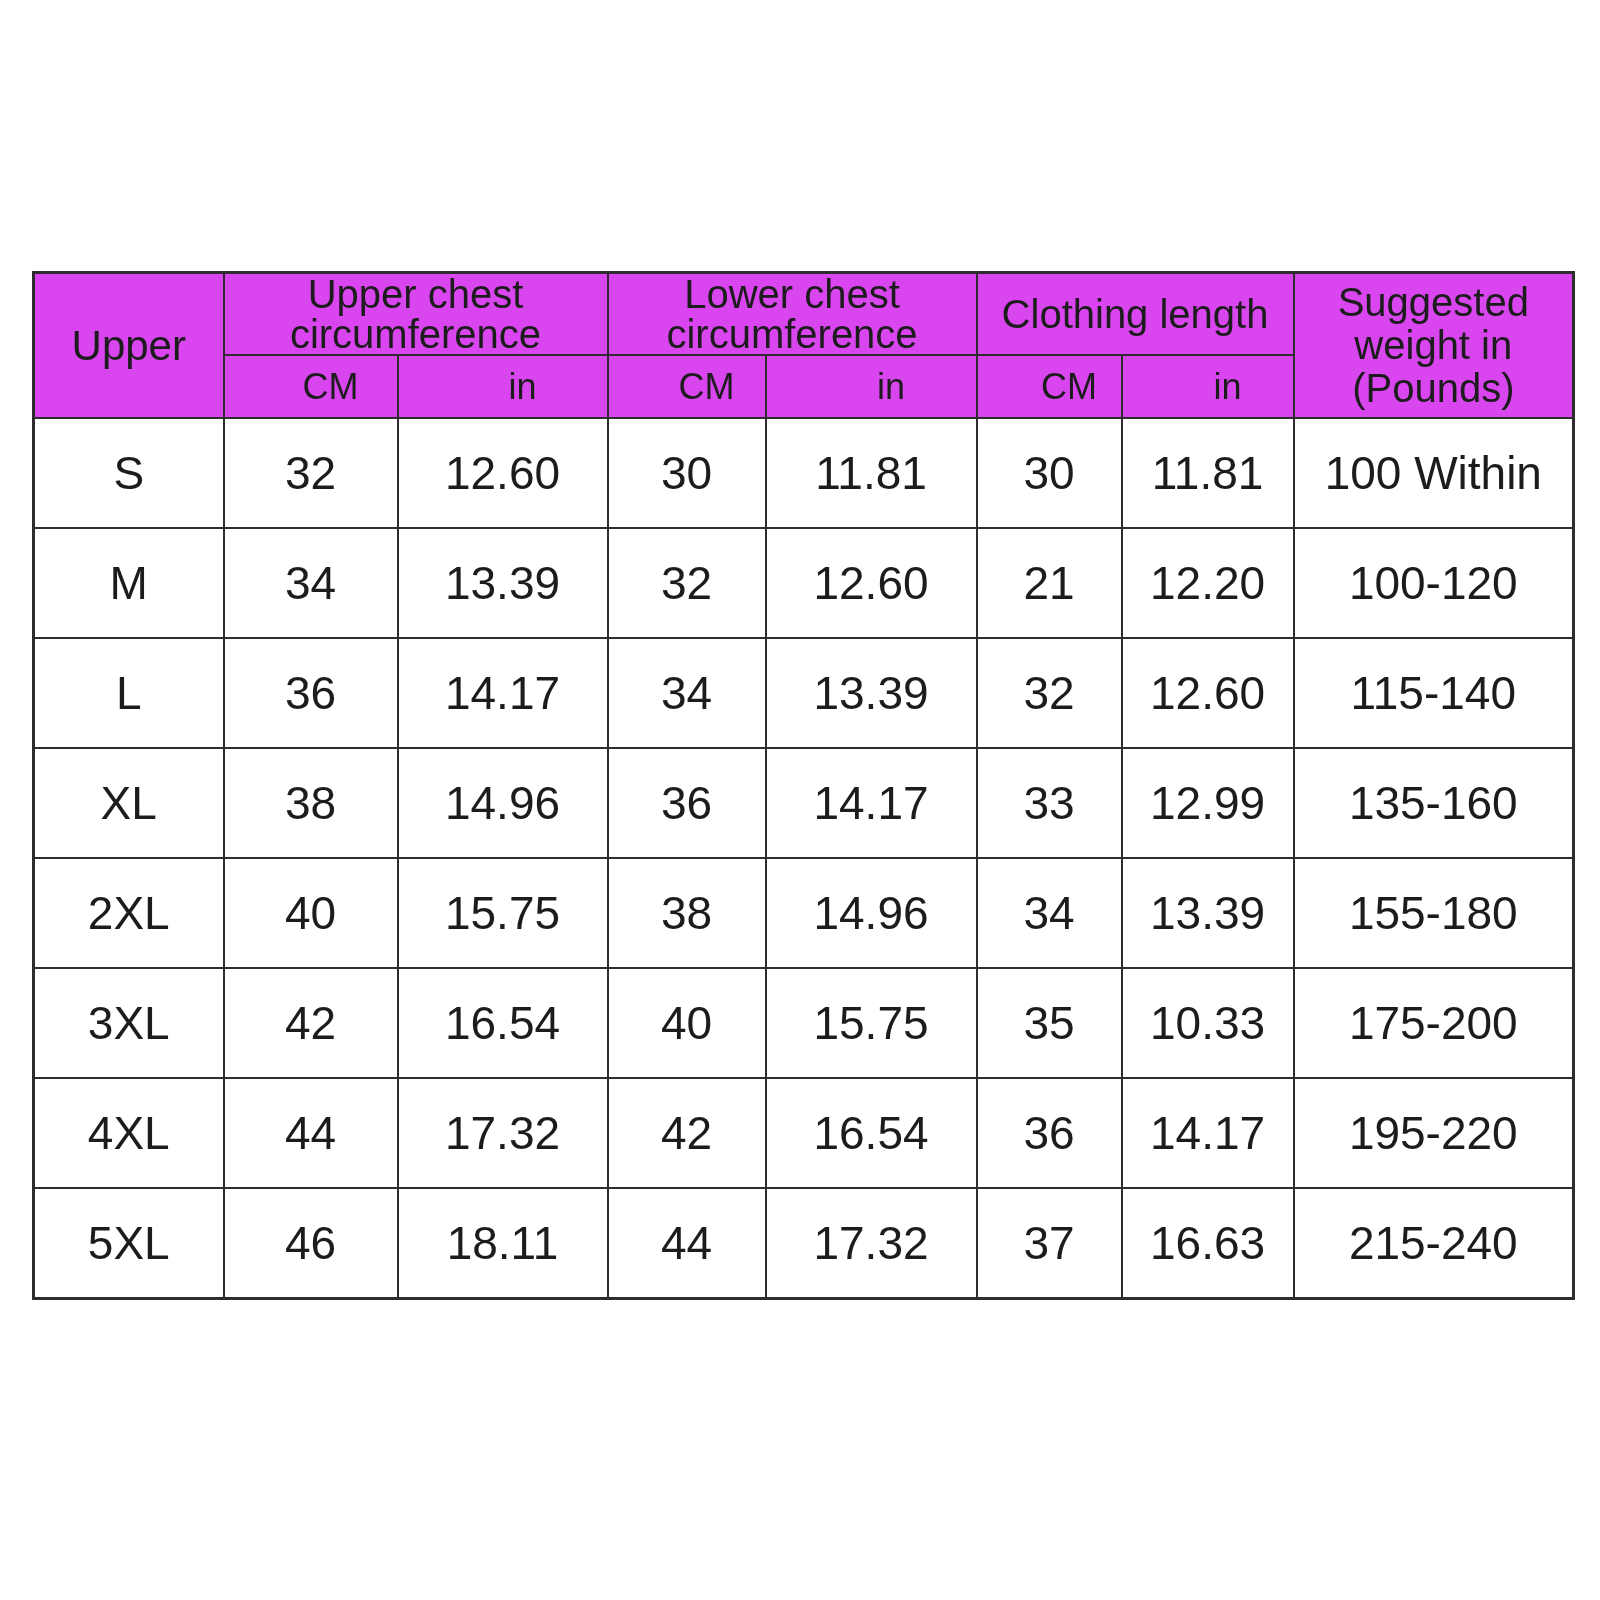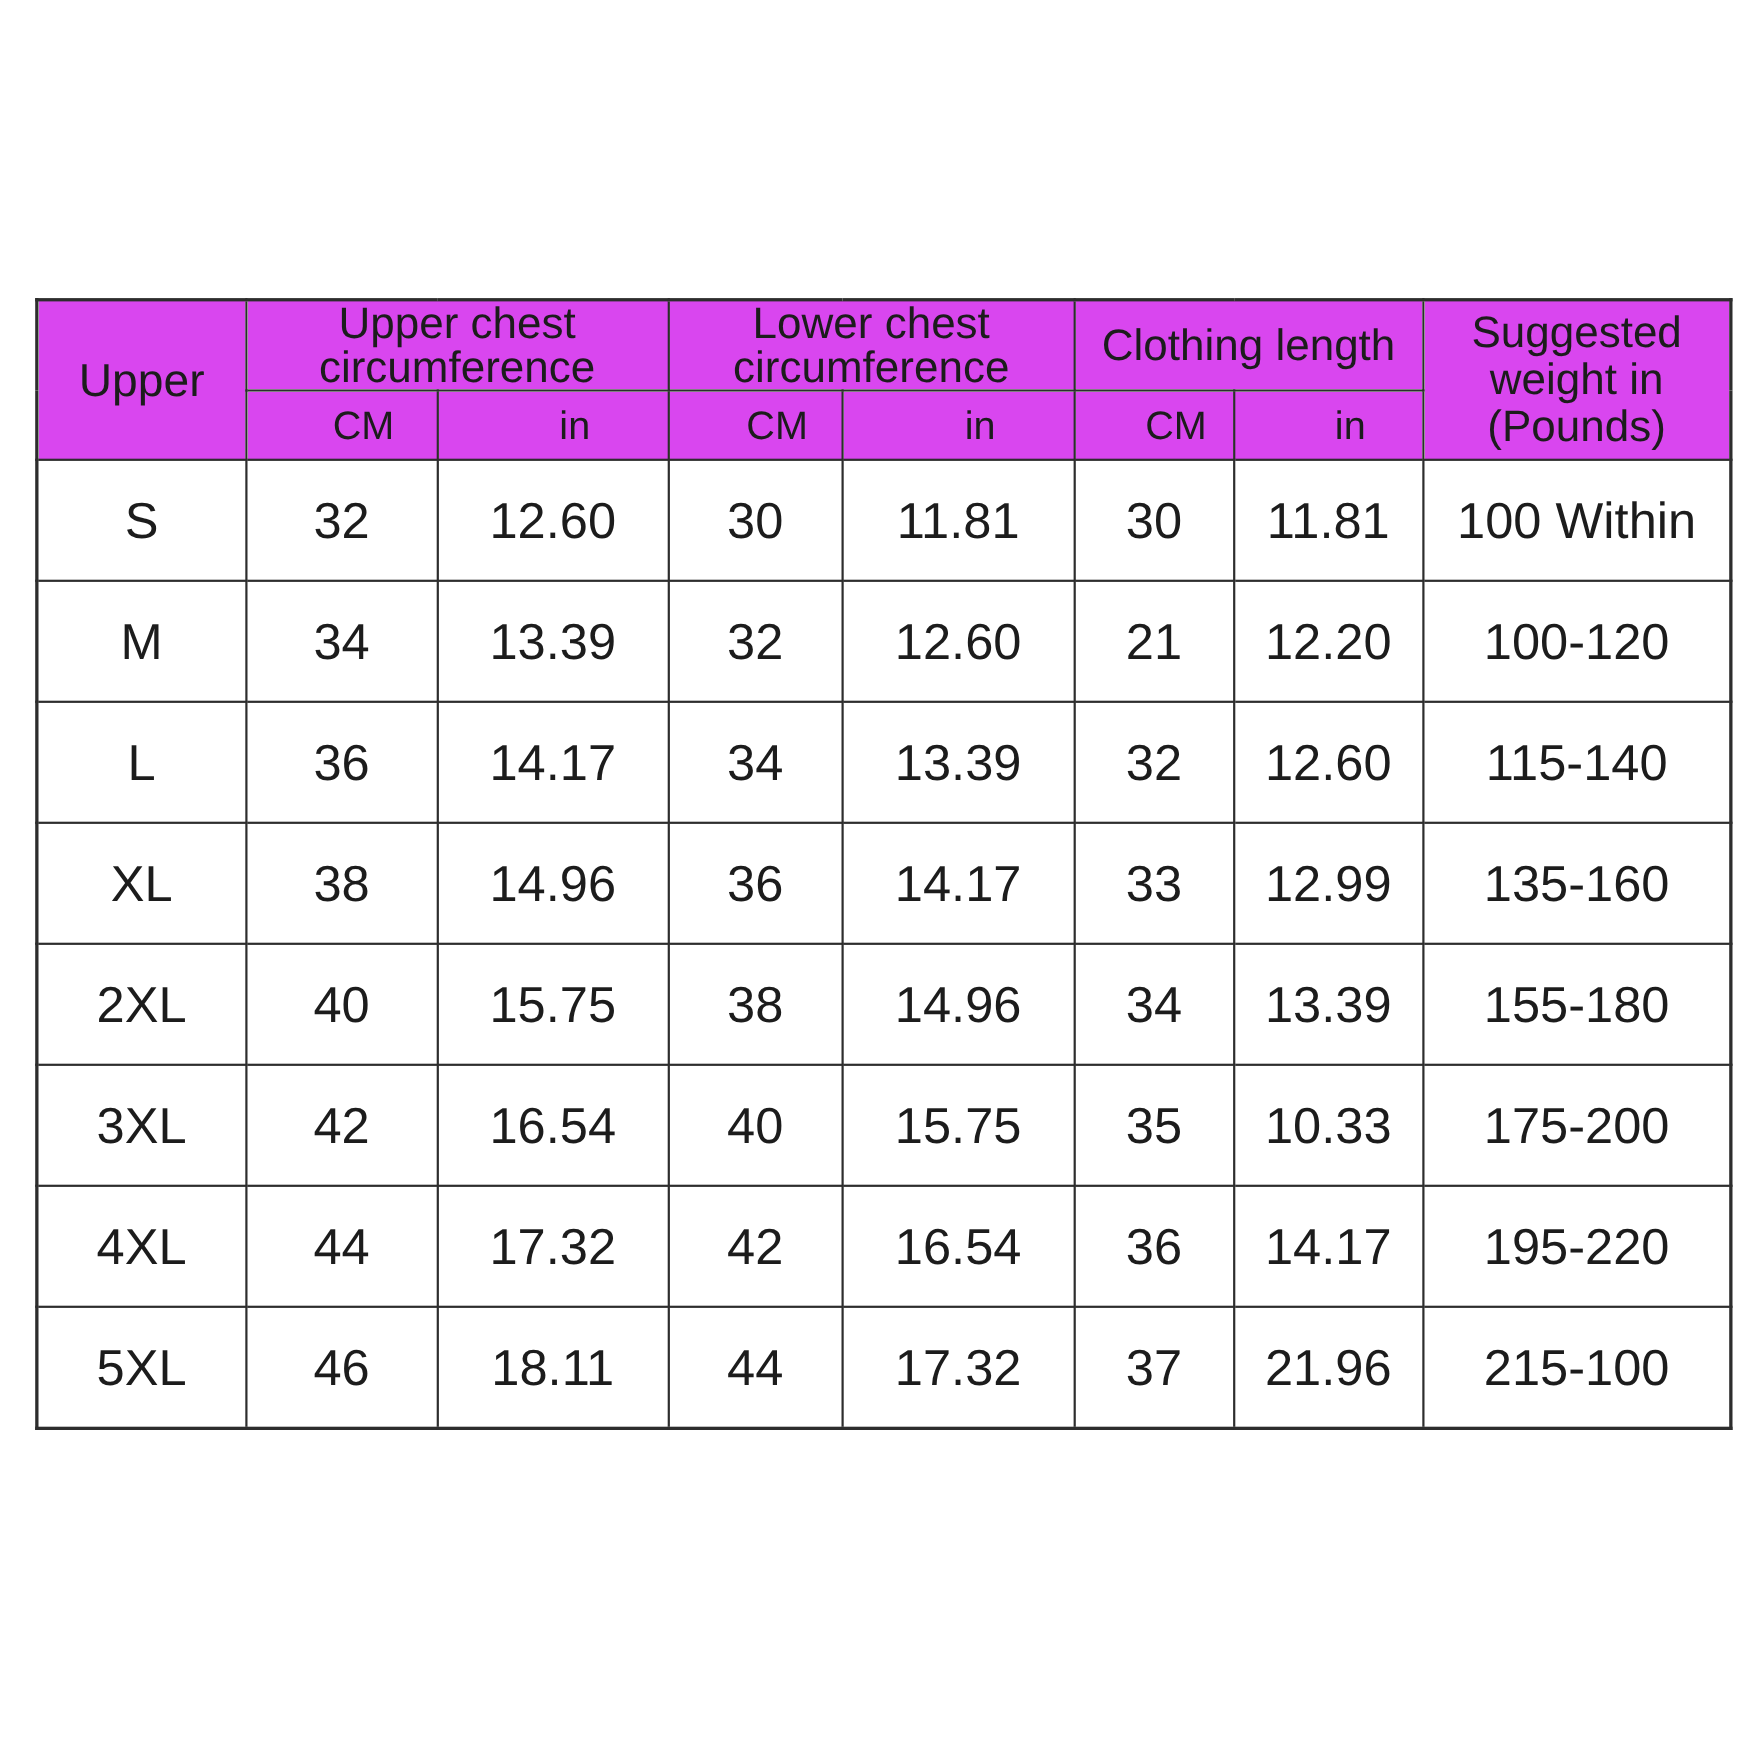--- a/index.html
+++ b/index.html
@@ -161,18 +161,18 @@
           <td>14.17</td>
           <td>195-220</td>
         </tr>
         <tr>
           <td>5XL</td>
           <td>46</td>
           <td>18.11</td>
           <td>44</td>
           <td>17.32</td>
           <td>37</td>
-          <td>21.96</td>
-          <td>215-100</td>
+          <td>16.63</td>
+          <td>215-240</td>
         </tr>
       </tbody>
   </table>
 </div>
 
 </body></html>

